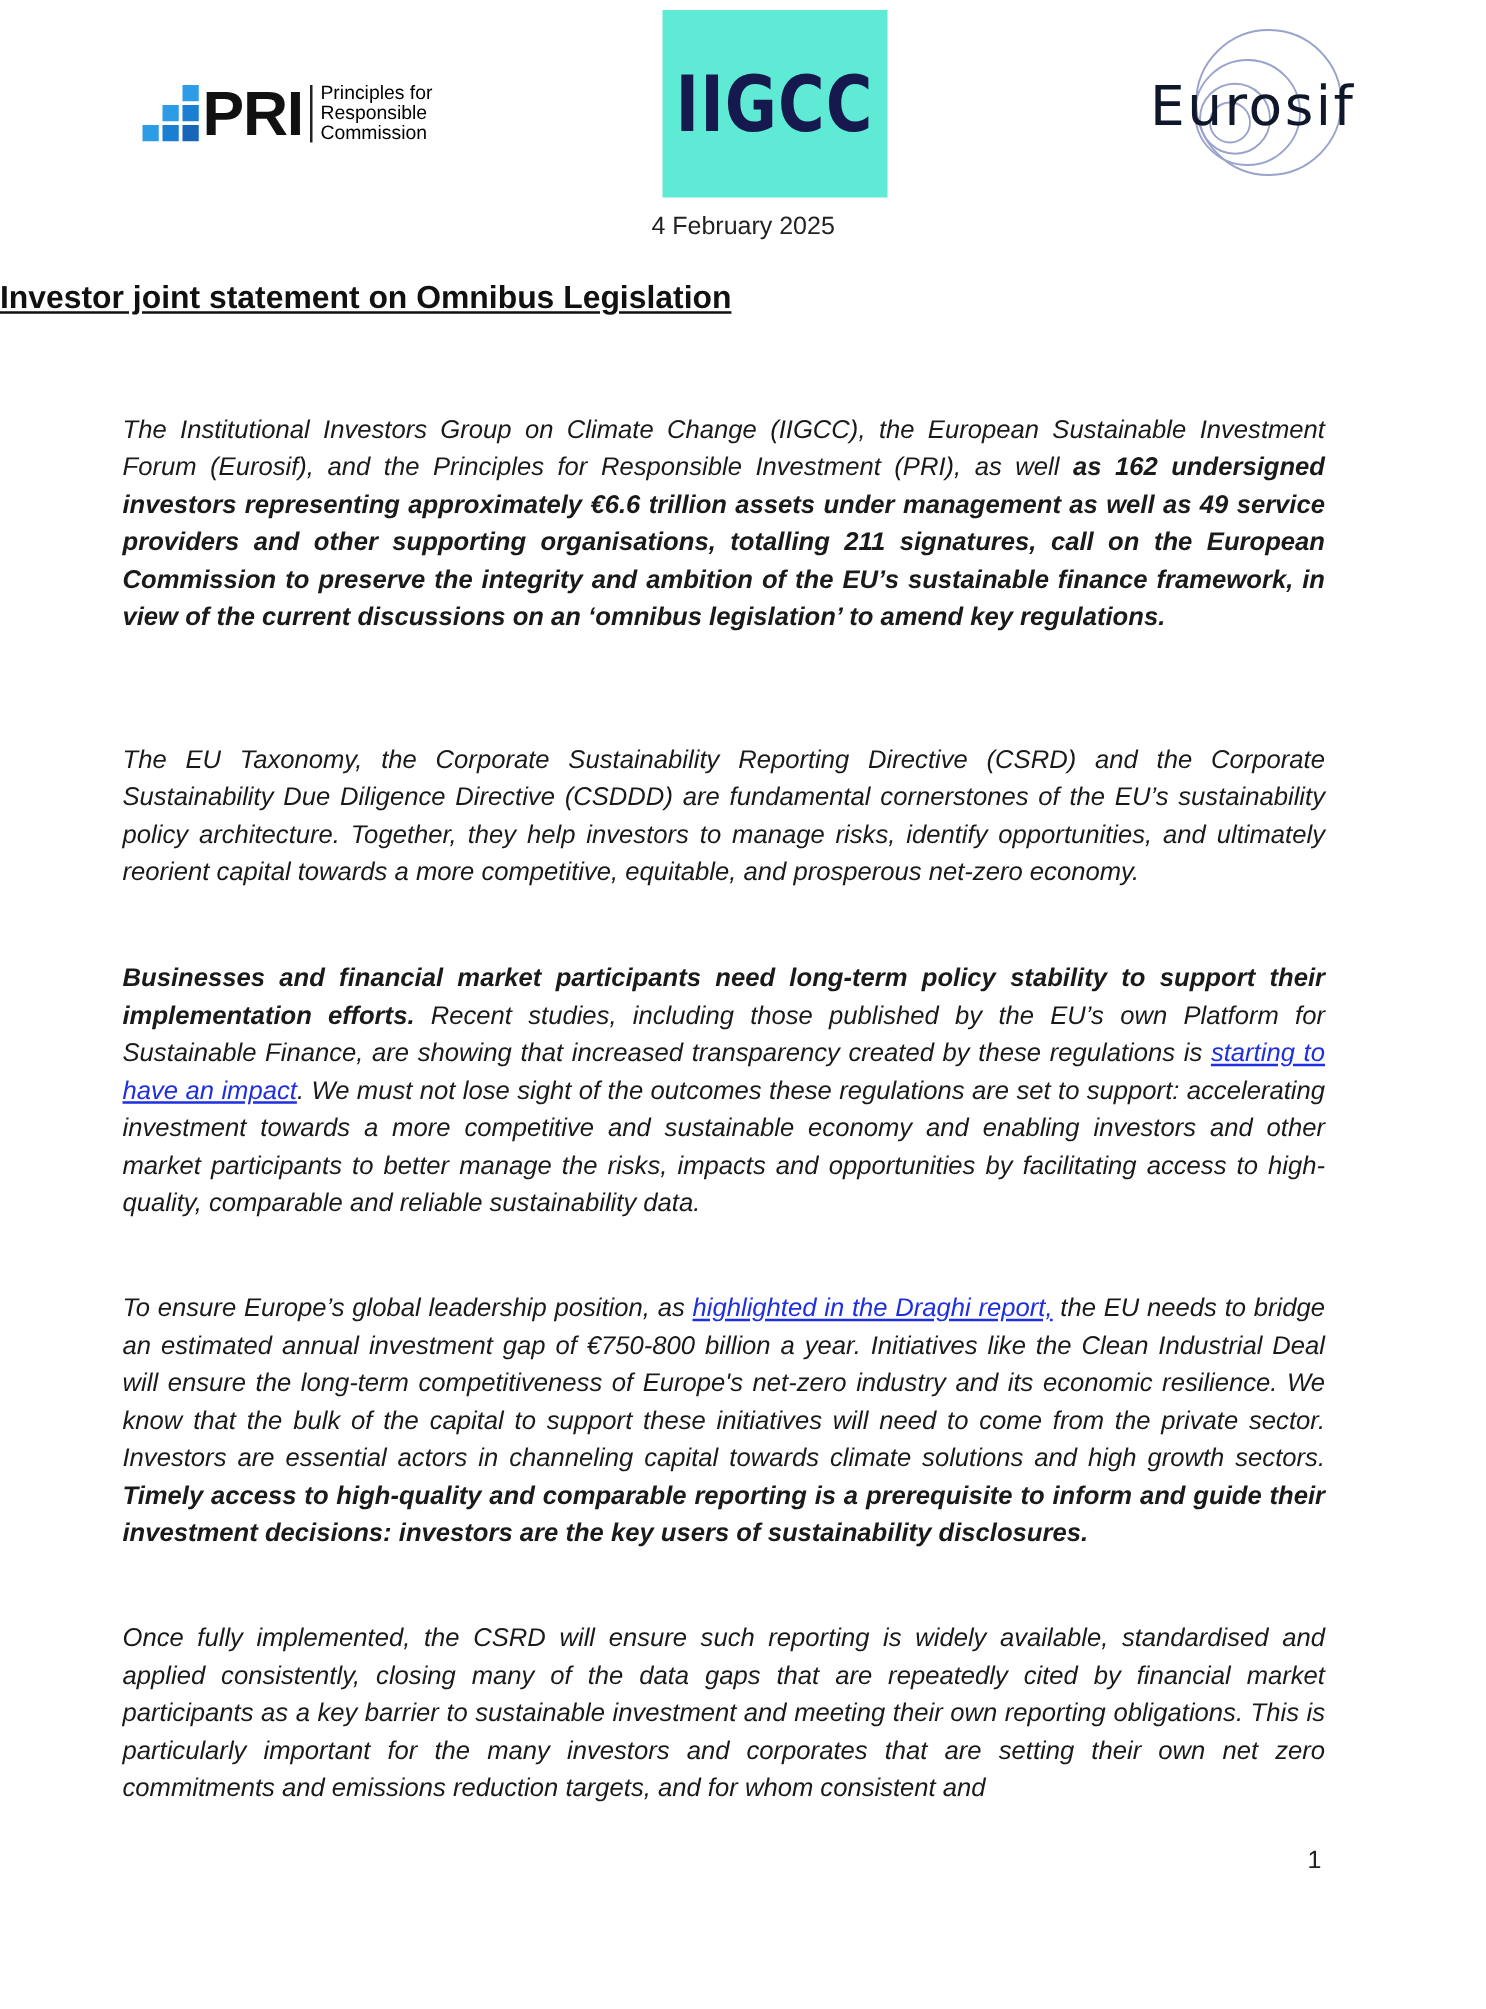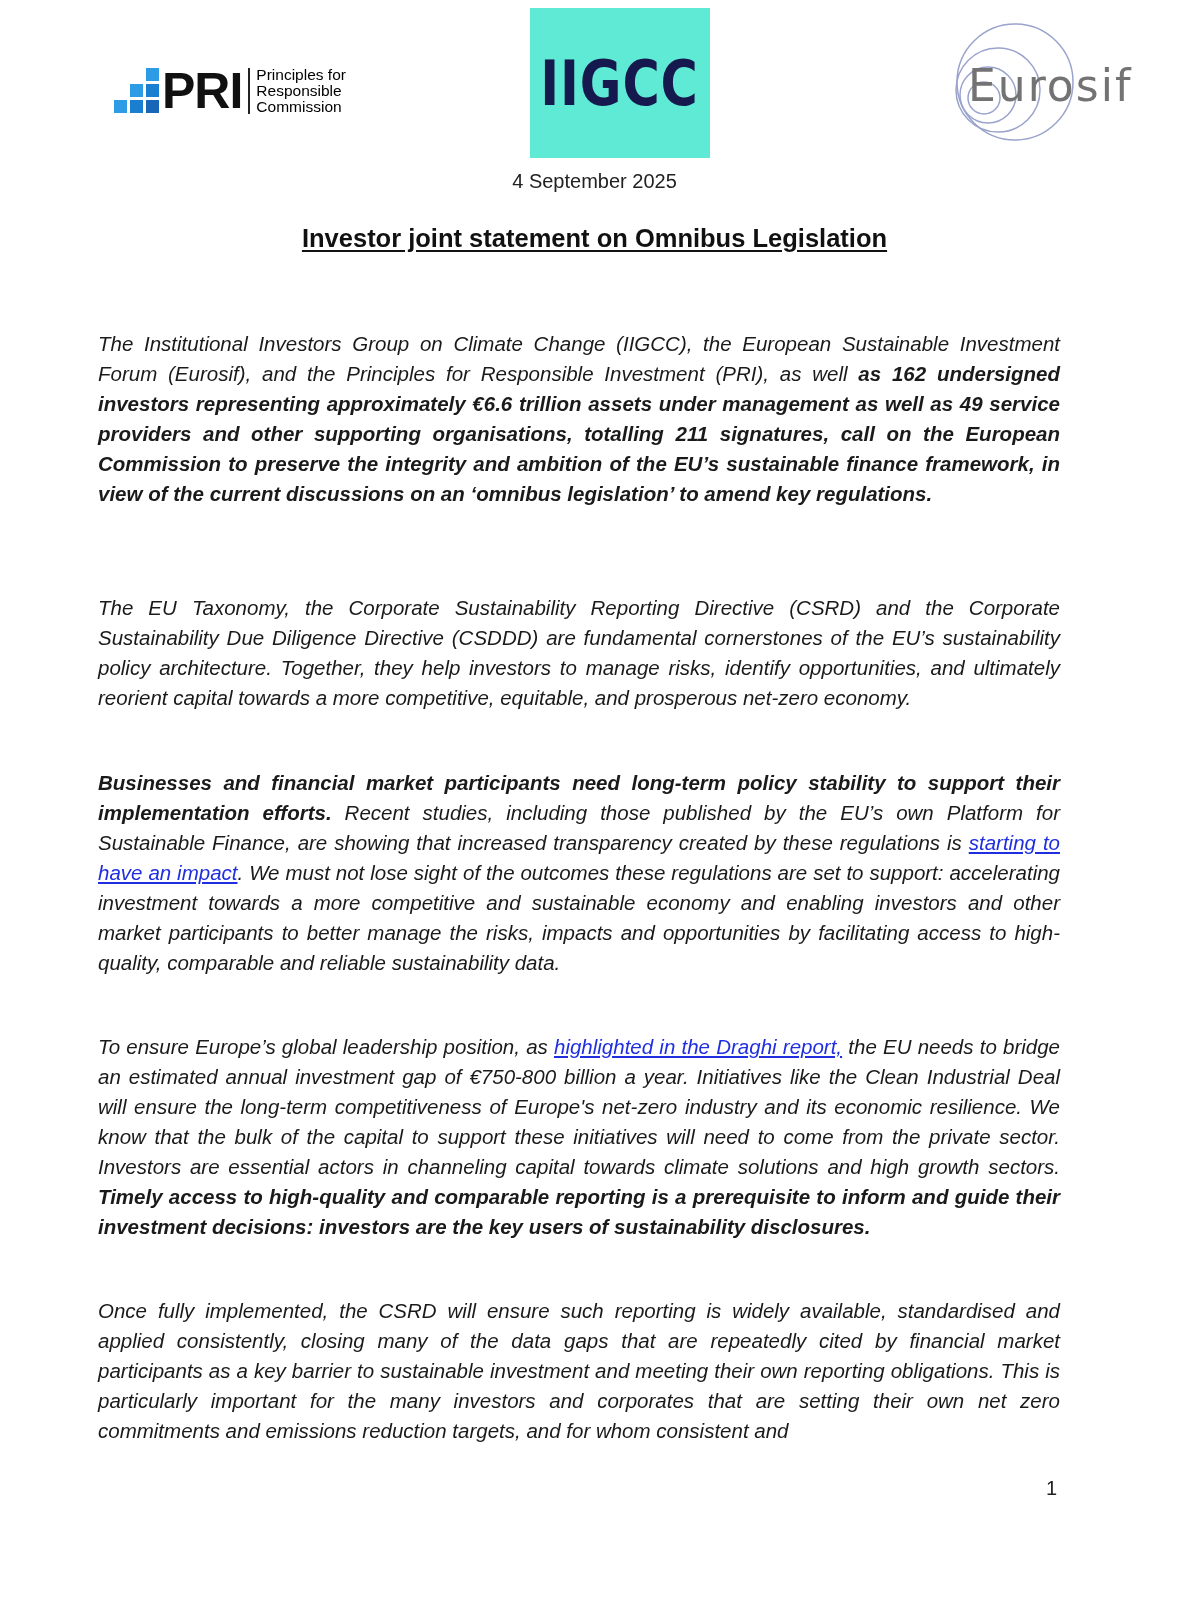--- a/index.html
+++ b/index.html
@@ -12,24 +12,24 @@
   .pri-mark { font-size: 50px; font-weight: 700; color: #111; letter-spacing: -1px; line-height: 50px; margin-left: 3px; }
   .pri-sep { width: 2px; height: 46px; background: #222; margin: 0 6px 0 6px; }
   .pri-text { font-size: 15.5px; line-height: 16px; color: #000000; }
 
   .logo-iigcc { position: absolute; left: 530px; top: 8px; width: 180px; height: 150px; background: #5eead4;
                 display: flex; align-items: center; justify-content: center; }
   .iigcc-mark { font-family: "DejaVu Sans", sans-serif; font-weight: 700; font-size: 62px; color: #15194d;
                 letter-spacing: 1px; transform: scaleX(0.82); }
 
   .logo-eurosif { position: absolute; left: 920px; top: 20px; width: 170px; height: 125px; }
-  .eurosif-text { position: absolute; left: 0; top: 40px; font-family: "DejaVu Sans", sans-serif; font-size: 44px; color: #737373; letter-spacing: 2px; margin-left: 48px; }
+  .eurosif-text { position: absolute; left: 0; top: 40px; font-family: "DejaVu Sans", sans-serif; font-size: 44px; color: #0f172a; letter-spacing: 2px; }
 
   .date { position: absolute; left: 0; right: 0; top: 170px; text-align: center; font-size: 20px; color: #222; }
-  .title { position: absolute; left: 0; right: 0; top: 224px; text-align: center; font-size: 25.5px; font-weight: 700;
+  .title { position: absolute; left: 0; right: 0; top: 224px; text-align: left; font-size: 25.5px; font-weight: 700;
            text-decoration: underline; text-underline-offset: 3px; color: #111; }
 
   .body { position: absolute; left: 98px; width: 962px; }
   .p { font-size: 20.5px; line-height: 30px; text-align: justify; margin: 0; font-style: italic; }
   .p b { font-weight: 700; }
   .link { color: #1f2fe0; text-decoration: underline; }
 
   .page-num { position: absolute; left: 1046px; top: 1477px; font-size: 20px; color: #222; }
 </style>
 </head>
@@ -60,21 +60,21 @@
 <div class="logo-eurosif">
   <svg width="170" height="125" viewBox="0 0 170 125" style="position:absolute;left:0;top:0">
     <circle cx="95" cy="62" r="58" fill="none" stroke="#9aa3cc" stroke-width="1.5"></circle>
     <circle cx="78" cy="70" r="42" fill="none" stroke="#9aa3cc" stroke-width="1.5"></circle>
     <circle cx="68" cy="75" r="28" fill="none" stroke="#9aa3cc" stroke-width="1.5"></circle>
     <circle cx="64" cy="78" r="16" fill="none" stroke="#9aa3cc" stroke-width="1.5"></circle>
   </svg>
   <div class="eurosif-text">Eurosif</div>
 </div>
 
-<div class="date">4 September 2025</div>
+<div class="date">4 February 2025</div>
 <div class="title">Investor joint statement on Omnibus Legislation</div>
 
 <div class="body" style="top:329px">
   <p class="p"><span>The Institutional Investors Group on Climate Change (IIGCC), the European Sustainable Investment Forum (Eurosif), and the Principles for Responsible Investment (PRI), as well </span><b>as 162 undersigned investors representing approximately €6.6 trillion assets under management as well as 49 service providers and other supporting organisations, totalling 211 signatures</b><b>, call on the European Commission to preserve the integrity and ambition of the EU’s sustainable finance framework</b><b>, in view of the current discussions on an ‘omnibus legislation’ to amend key regulations.</b></p>
 </div>
 
 <div class="body" style="top:593px">
   <p class="p"><span>The EU Taxonomy, the Corporate Sustainability Reporting Directive (CSRD) and the Corporate Sustainability Due Diligence Directive (CSDDD) are fundamental cornerstones of the EU’s sustainability policy architecture. Together, they help investors to manage risks, identify opportunities, and ultimately reorient capital towards a more competitive, equitable, and prosperous net-zero economy.</span></p>
 </div>
 

